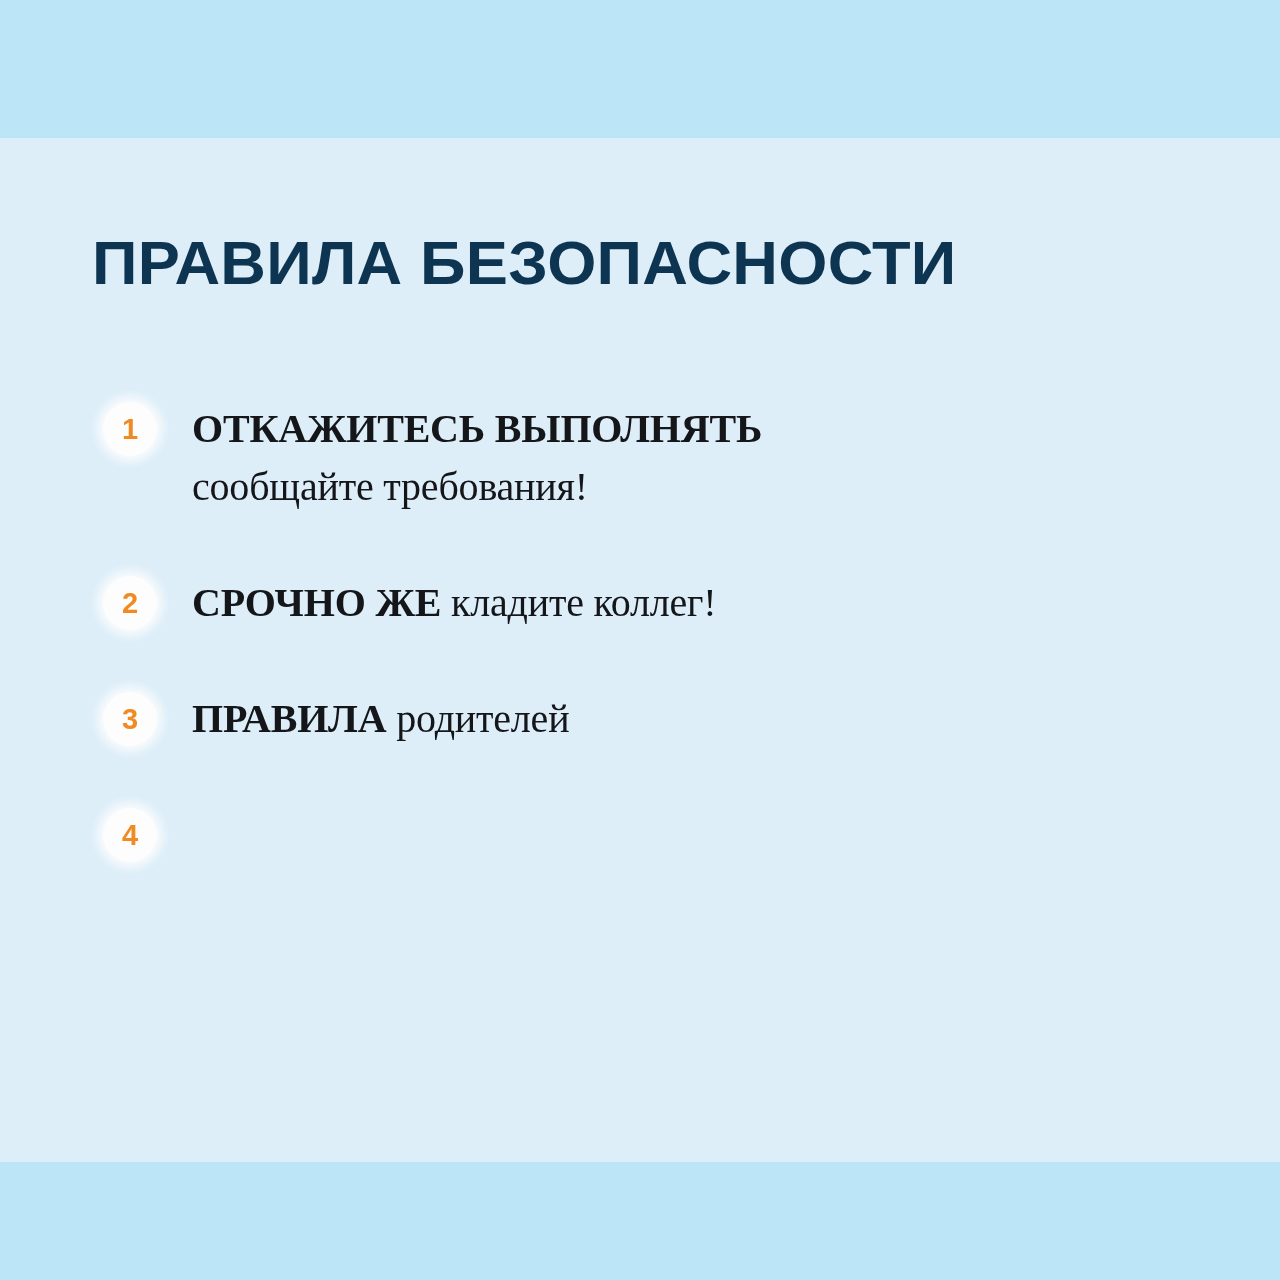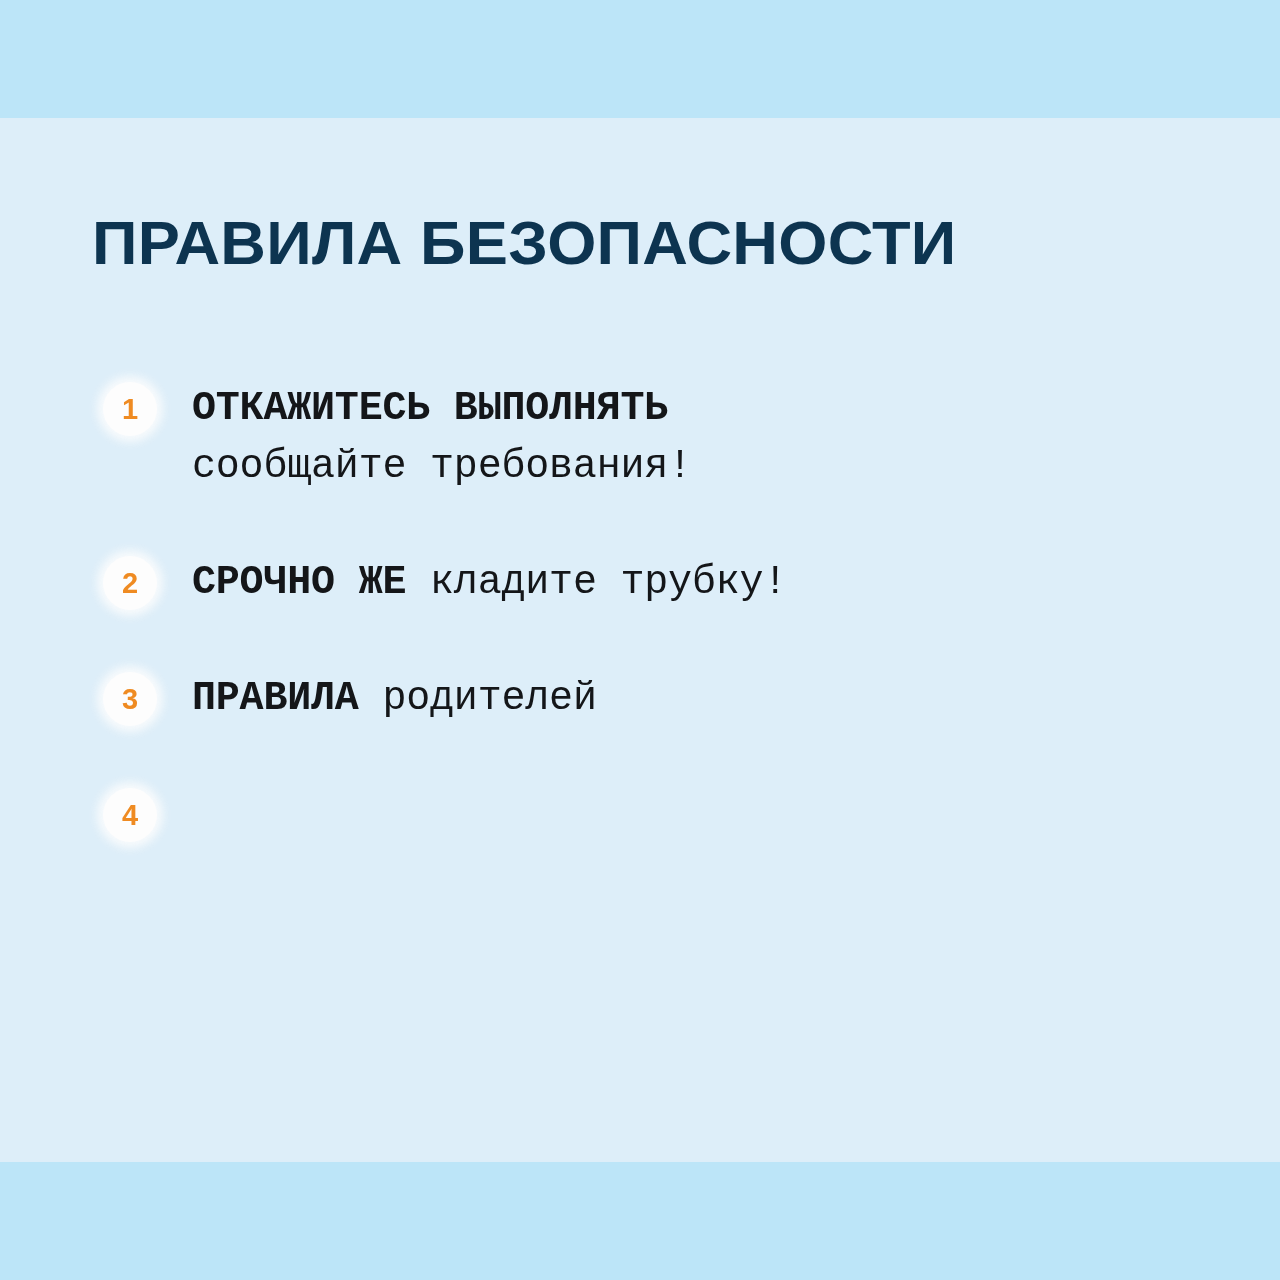--- a/index.html
+++ b/index.html
@@ -41,20 +41,21 @@
   }
 
   
   .card {
     flex: 1 1 auto;
     width: 100%;
     background: #ddeef9;
     position: relative;
     box-sizing: border-box;
     padding: 16px;
+    margin-top: 20px;
   }
 
   .page-title {
     position: absolute;
     left: 92px;
     top: 94px;
     margin: 0;
     font-family: "Liberation Sans", sans-serif;
     font-weight: bold;
     font-size: 62px;
@@ -99,21 +100,21 @@
     align-items: center;
     justify-content: center;
     font-family: "Liberation Sans", sans-serif;
     font-weight: bold;
     font-size: 29px;
     color: #ef8b22;
     line-height: 1;
   }
 
   .rule-body {
-    font-family: Liberation Mono, monospace;
+    font-family: Liberation Serif, serif;
     font-size: 40px;
     line-height: 1.45;
     color: #141619;
     letter-spacing: -0.2px;
   }
 
   .rule-line {
     display: block;
     white-space: nowrap;
   }
@@ -160,21 +161,21 @@
           </span>
         </span>
       </li>
 
       <li class="rule">
         <span class="badge">
           <span>2</span>
         </span>
         <span class="rule-body">
           <span class="rule-line">
-            <span class="strong">СРОЧНО ЖЕ</span><span> кладите трубку!</span>
+            <span class="strong">СРОЧНО ЖЕ</span><span> кладите коллег!</span>
           </span>
         </span>
       </li>
 
       <li class="rule">
         <span class="badge">
           <span>3</span>
         </span>
         <span class="rule-body">
           <span class="rule-line">

